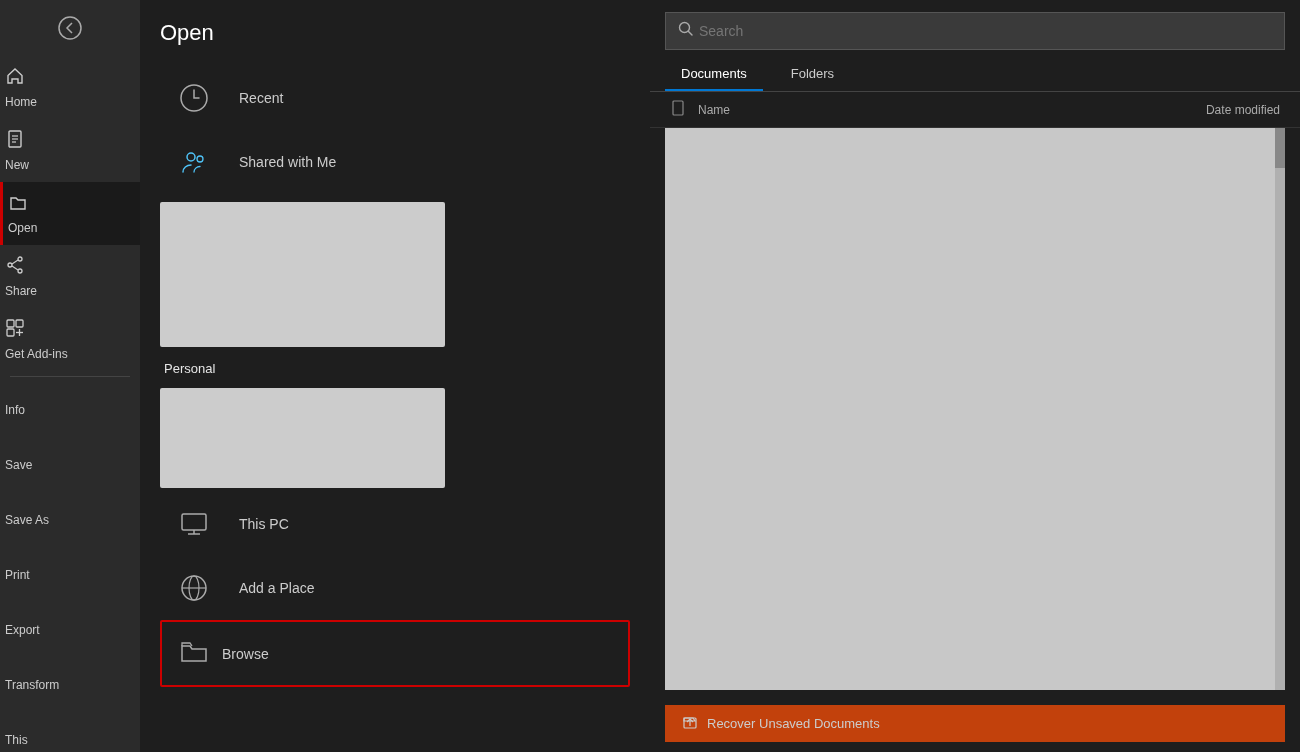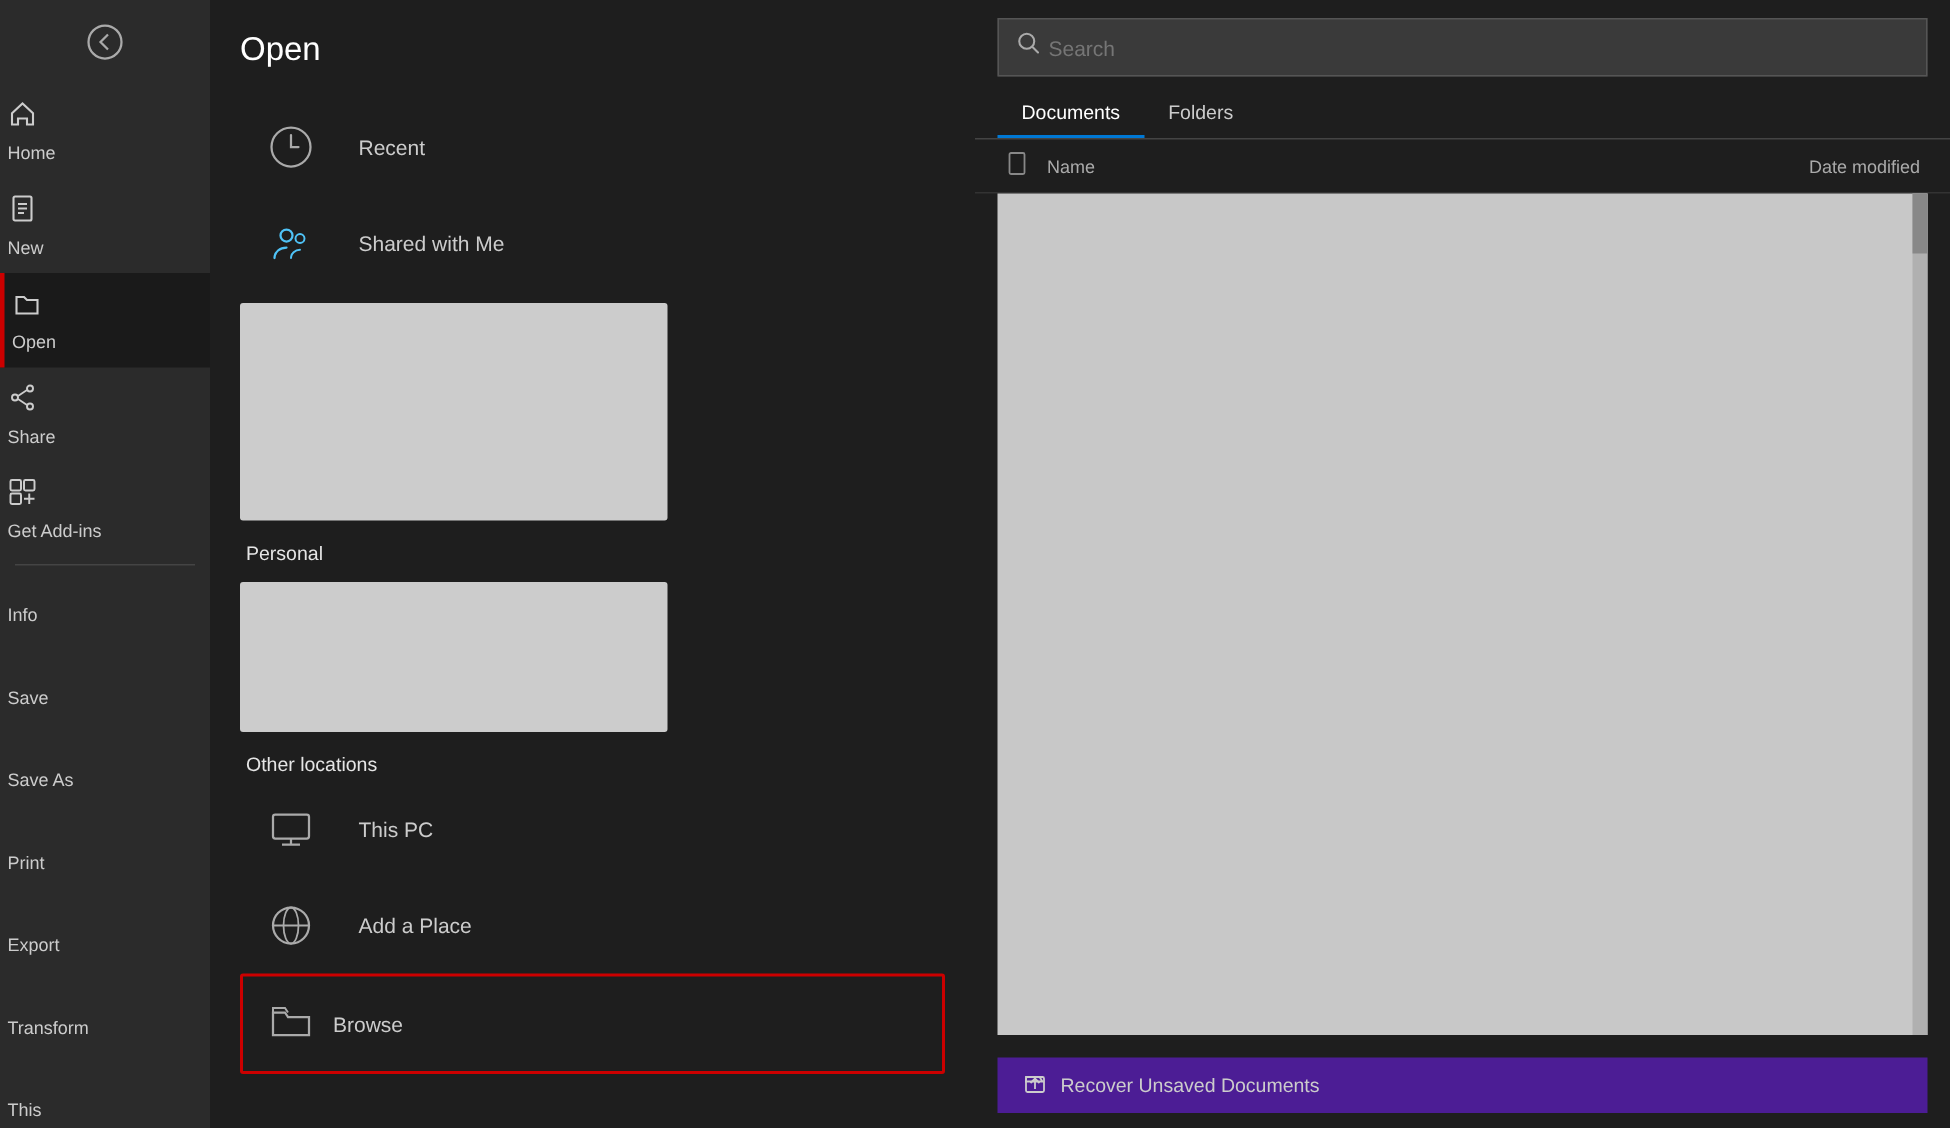--- a/index.html
+++ b/index.html
@@ -155,21 +155,21 @@
       background: transparent;
       border: none;
       outline: none;
       color: #cccccc;
       font-size: 14px;
       flex: 1;
     }
 
     .tab-bar {
       display: flex;
-      gap: 0;
+      gap: 12px;
       padding: 8px 15px 0 15px;
       border-bottom: 1px solid #444;
     }
 
     .tab {
       padding: 8px 16px;
       font-size: 13px;
       color: #cccccc;
       cursor: pointer;
       border-bottom: 2px solid transparent;
@@ -224,21 +224,21 @@
       background: #888;
       position: absolute;
       top: 0;
     }
 
     .recover-bar {
       display: flex;
       align-items: center;
       gap: 8px;
       padding: 8px 16px;
-      background: #4c1d95;
+      background: #c2410c;
       color: #cccccc;
       font-size: 13px;
       margin: 0 15px 10px 15px;
       cursor: pointer;
     }
 
     
     .back-icon {
       display: flex;
       align-items: center;
@@ -375,21 +375,20 @@
       </div>
       <span>Shared with Me</span>
     </div>
 
     <div class="cloud-placeholder"></div>
 
     <div class="section-label">Personal</div>
 
     <div class="cloud-placeholder" style="height:100px; width:285px;"></div>
 
-    <div class="section-label">Other locations</div>
 
     <div class="location-item">
       <div class="loc-icon">
         <svg width="32" height="32" viewBox="0 0 32 32" fill="none">
           <rect x="4" y="6" width="24" height="16" rx="1.5" stroke="#aaaaaa" stroke-width="1.5" fill="none"></rect>
           <line x1="10" y1="26" x2="22" y2="26" stroke="#aaaaaa" stroke-width="1.5"></line>
           <line x1="16" y1="22" x2="16" y2="26" stroke="#aaaaaa" stroke-width="1.5"></line>
         </svg>
       </div>
       <span>This PC</span>

